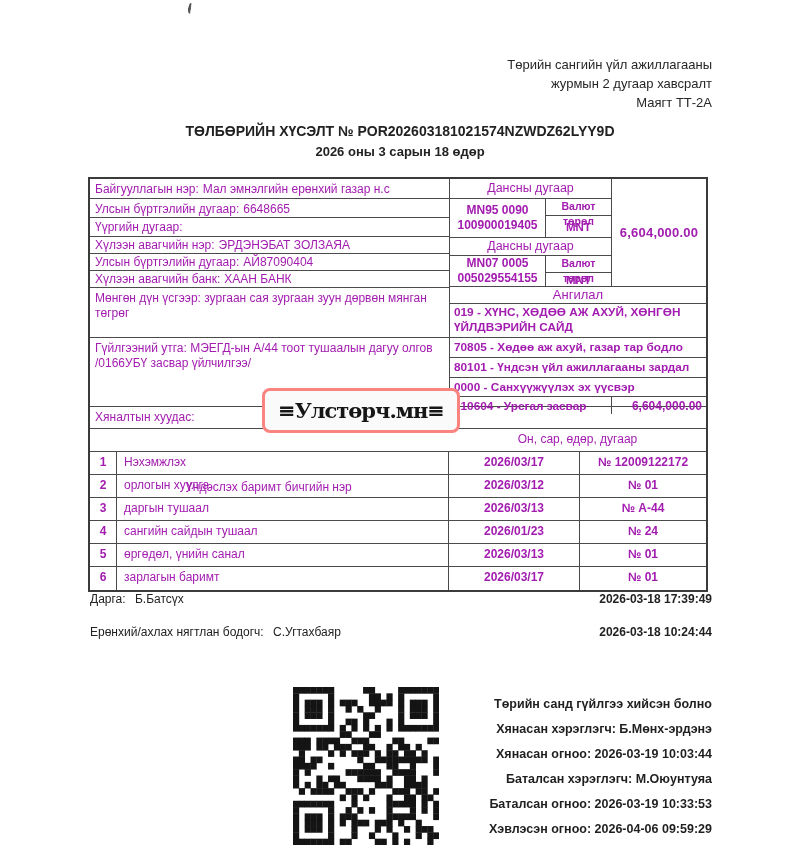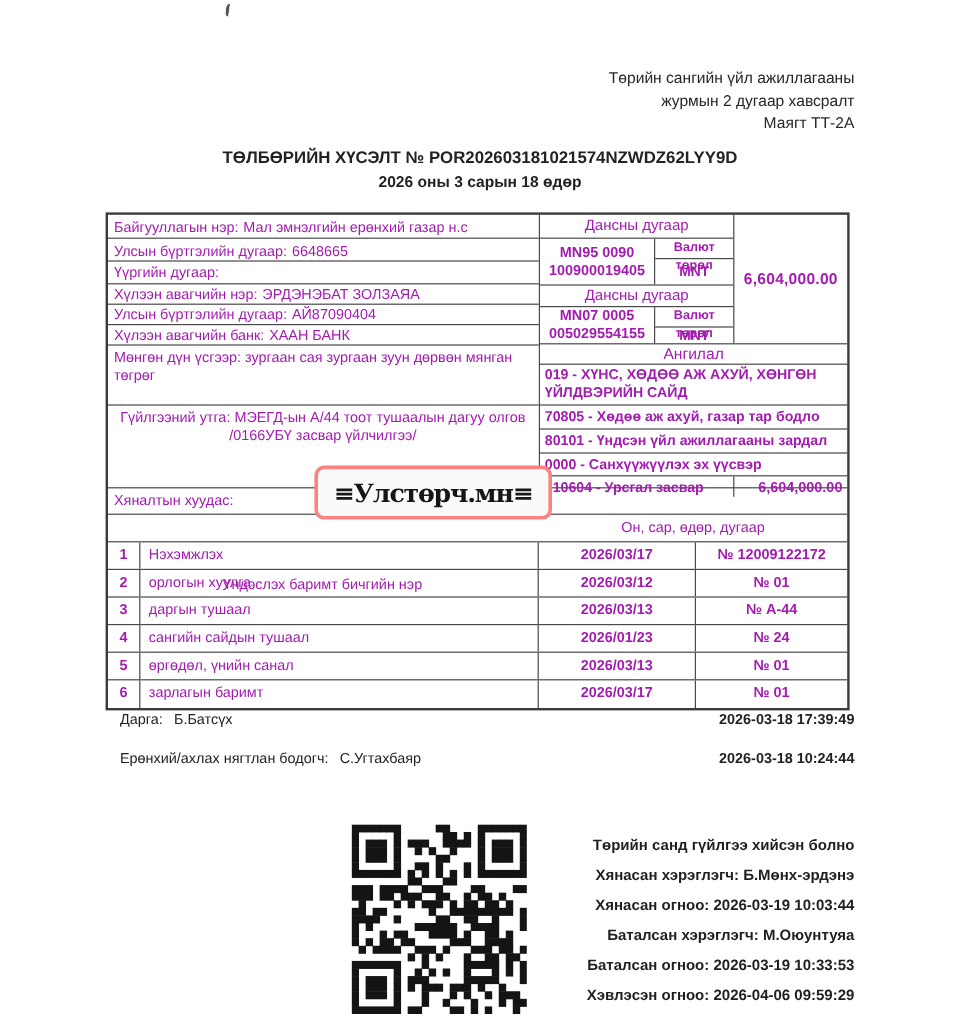--- a/index.html
+++ b/index.html
@@ -31,21 +31,21 @@
 
   .sec1{display:flex;height:228px;border-bottom:1px solid #4a4a4a;}
   .sec1-left{width:360px;border-right:1px solid #4a4a4a;display:flex;flex-direction:column;}
   .irow{padding:1px 4px 0 5px;white-space:nowrap;overflow:hidden;}
   .irow .lab{margin-right:4px;}
   .r20{height:20px;line-height:18px;}
   .r19{height:19px;line-height:17px;}
   .r17{height:17px;line-height:15px;}
   .mrow{padding:3px 6px 0 5px;line-height:15px;white-space:normal;}
   .h50{height:50px;}
-  .hfill{flex:1;text-align:center;}
+  .hfill{flex:1;}
 
   .sec1-right{flex:1;display:flex;flex-direction:column;}
   .acct-block{height:110px;display:flex;border-bottom:1px solid #4a4a4a;}
   .acct-cols{width:162px;border-right:1px solid #4a4a4a;display:flex;flex-direction:column;}
   .acct-head{height:20px;line-height:18px;text-align:center;border-bottom:1px solid #4a4a4a;font-size:12.5px;}
   .acct-head2{height:18px;line-height:16px;text-align:center;border-bottom:1px solid #4a4a4a;font-size:12.5px;}
   .acct-row{display:flex;}
   .acct-row.h39{height:39px;border-bottom:1px solid #4a4a4a;}
   .acct-row.h33{flex:1;}
   .acct-num{width:96px;border-right:1px solid #4a4a4a;display:flex;flex-direction:column;
@@ -73,21 +73,21 @@
   .doc-head .dh1{width:359px;border-right:1px solid #4a4a4a;line-height:21px;margin-top:48px;}
   .doc-head .dh2{flex:1;line-height:21px;}
   .drow{display:flex;height:23px;border-bottom:1px solid #4a4a4a;}
   .drow:last-child{border-bottom:none;}
   .d-no{width:27px;border-right:1px solid #4a4a4a;text-align:center;line-height:21px;font-weight:700;}
   .d-name{width:332px;border-right:1px solid #4a4a4a;padding-left:7px;line-height:21px;}
   .d-date{width:131px;border-right:1px solid #4a4a4a;text-align:center;line-height:21px;font-weight:700;}
   .d-num{flex:1;text-align:center;line-height:21px;font-weight:700;}
 
   
-  .sig-label{position:absolute;left:100px;font-size:12px;color:#222;}
+  .sig-label{position:absolute;left:90px;font-size:12px;color:#222;}
   .sig-label b{font-weight:400;margin-left:6px;}
   .sig-time{position:absolute;right:88px;font-size:12px;font-weight:700;color:#222;}
   .sig-y1{top:592px;} .sig-y2{top:625px;}
 
   
   .watermark{position:absolute;left:262px;top:388px;width:198px;height:45px;
     background:#fafafa;border:3px solid #f9837e;border-radius:8px;
     display:flex;align-items:center;justify-content:center;
     font-family:"DejaVu Serif","Liberation Serif",serif;font-weight:700;
     font-size:21px;color:#161616;letter-spacing:-1px;z-index:5;}

